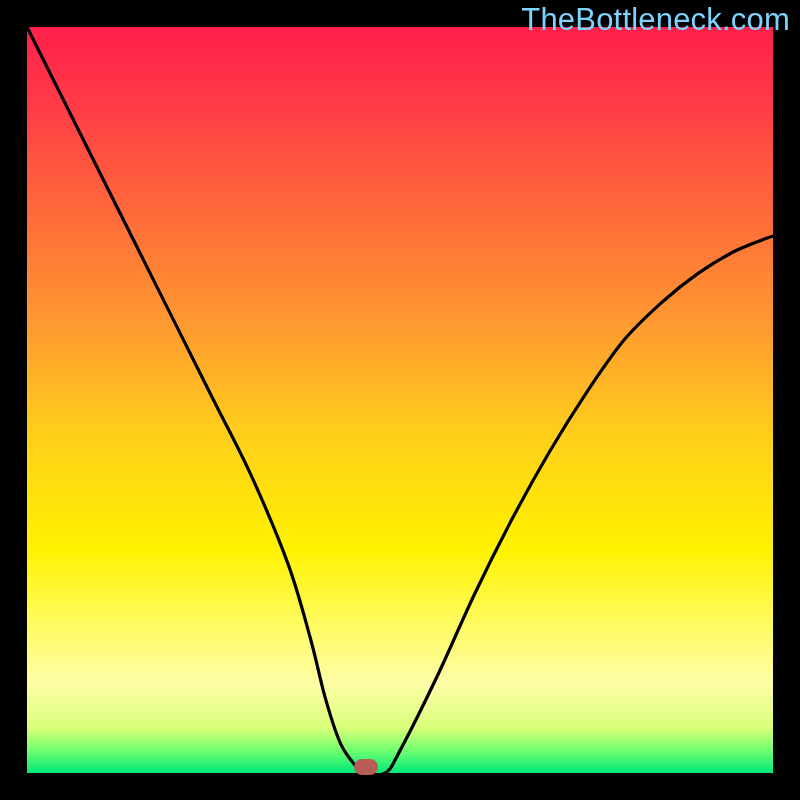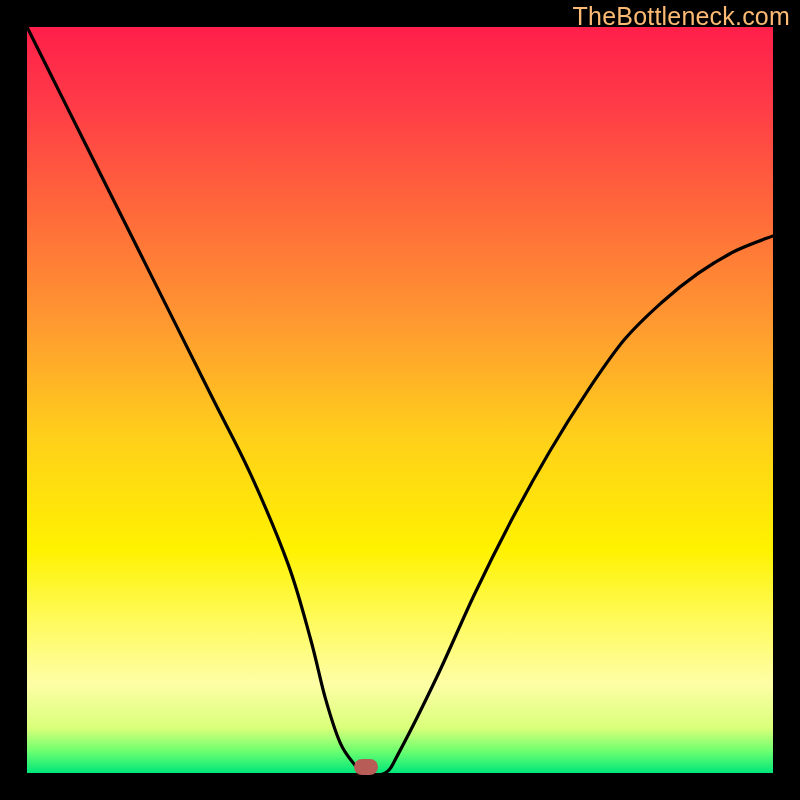--- a/index.html
+++ b/index.html
@@ -36,22 +36,22 @@
       #fefea6 88%,
       #d9ff7a 94%,
       #6fff6f 97%,
       #00e77a 100%
     );
   }
   .watermark {
     position: absolute;
     top: 2px;
     right: 10px;
-    color: #fdba74;
-    font-size: 25px;
+    color: #7dd3fc;
+    font-size: 31px;
     letter-spacing: 0.2px;
     user-select: none;
   }
   svg.curve {
     position: absolute;
     left: 0;
     top: 0;
     width: 746px;
     height: 746px;
   }

